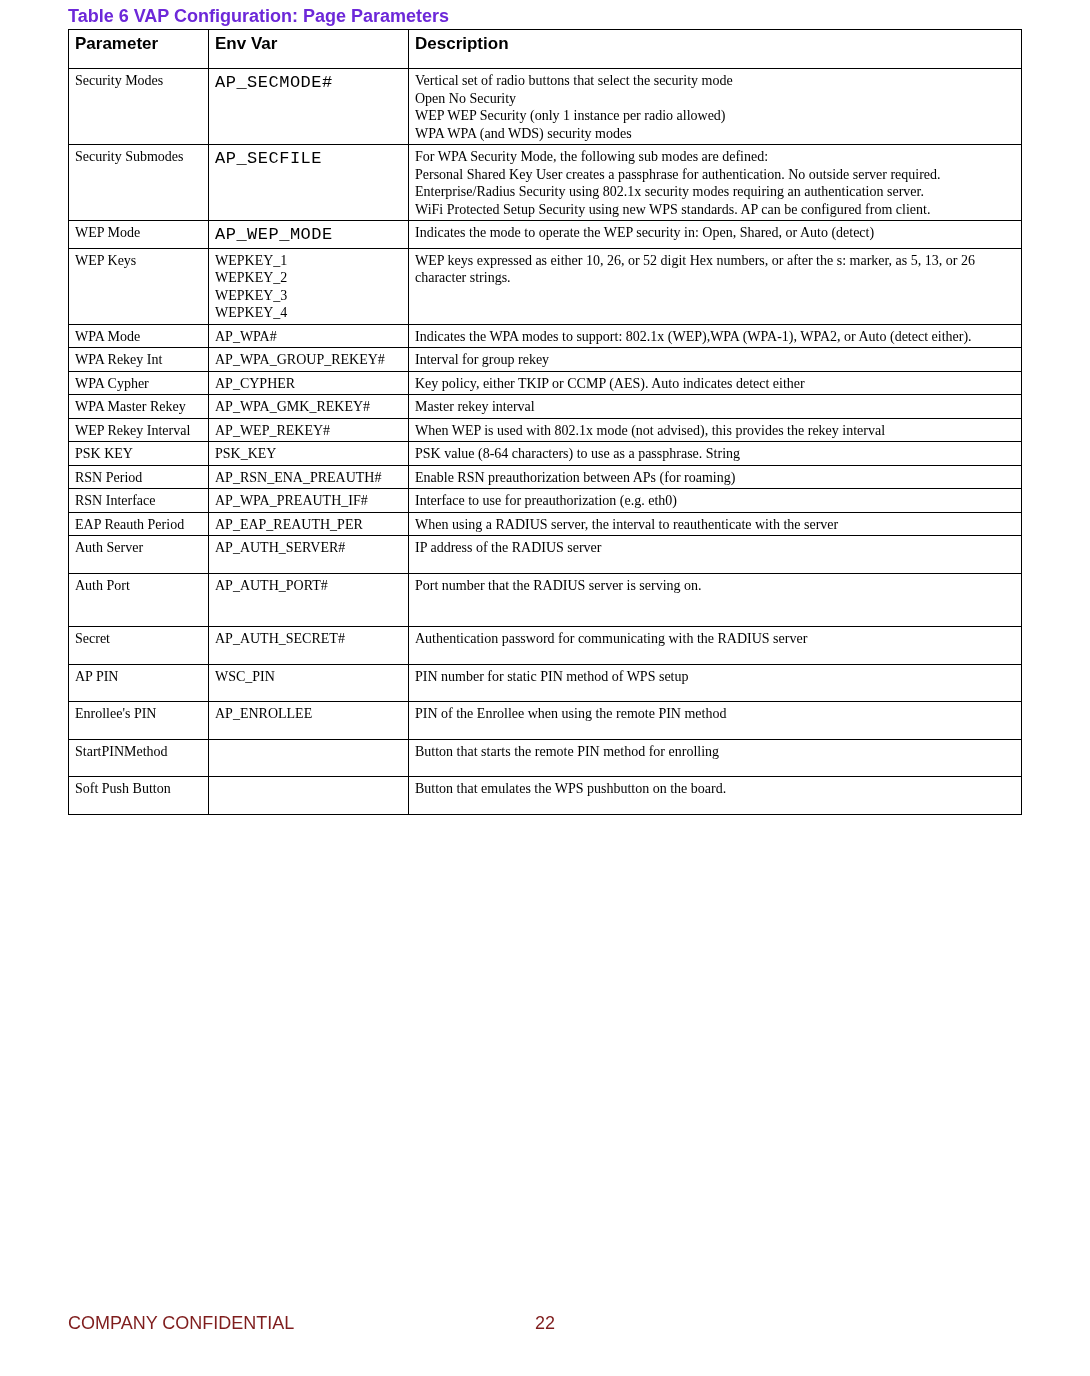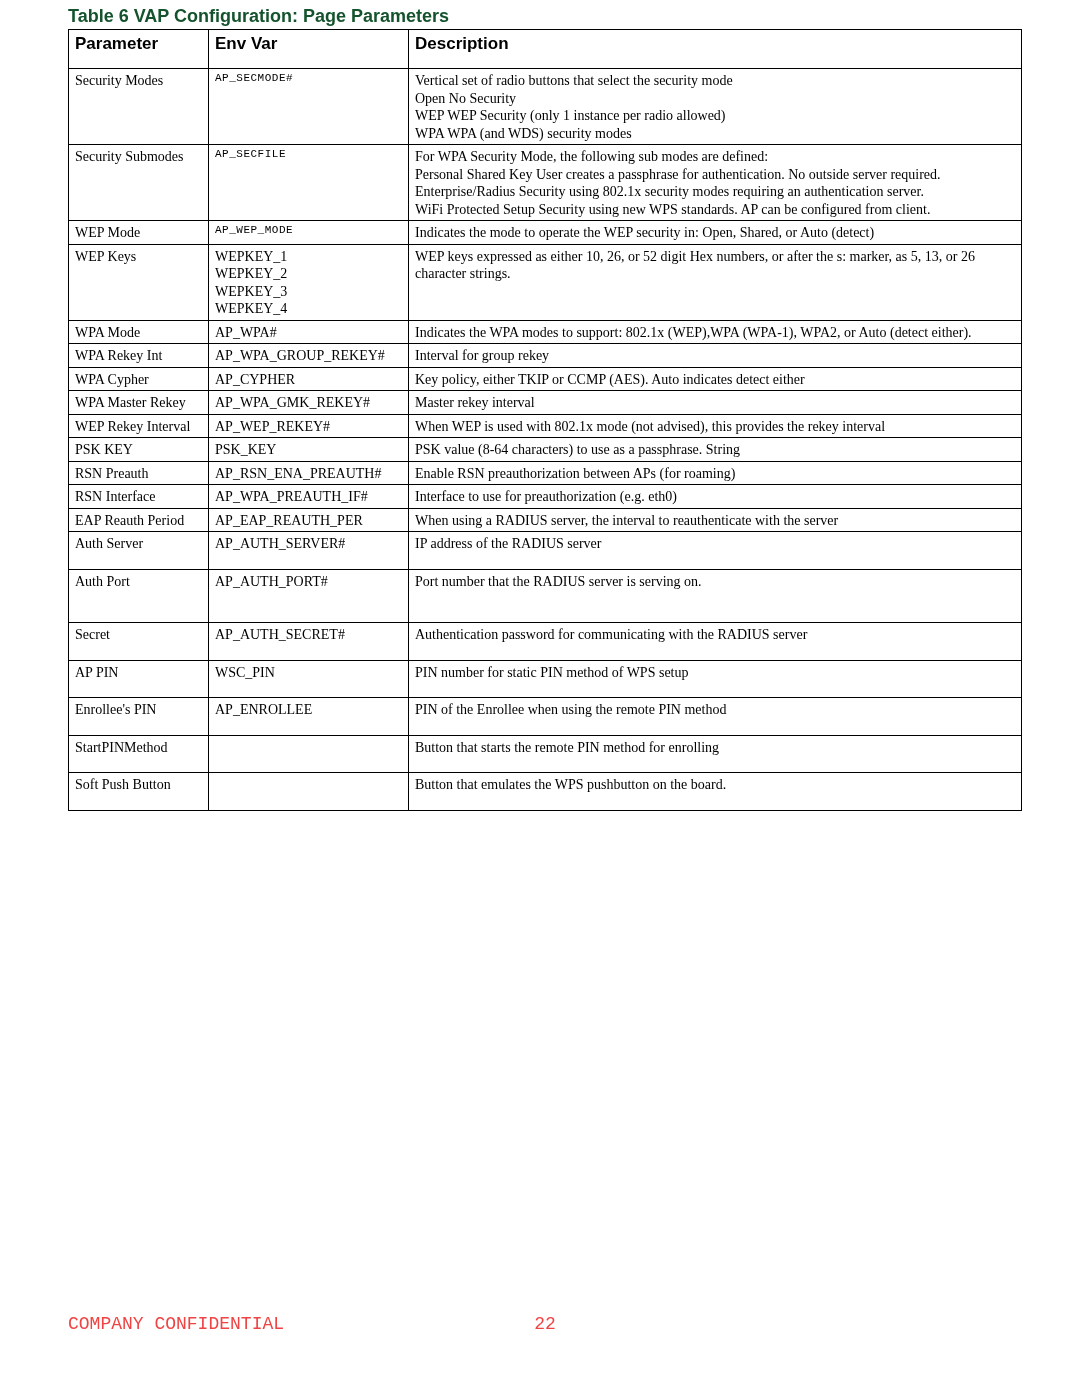--- a/index.html
+++ b/index.html
@@ -1,26 +1,26 @@
 <!DOCTYPE html>
 <html><head>
 <meta charset="utf-8">
 <style>
   html,body{margin:0;padding:0;background:#fff;color:#000;}
   body{font-family:"Times New Roman",Times,serif;font-size:14px;width:1090px;height:1376px;position:relative;box-sizing:border-box;padding:0 68px;}
-  .title{font-family:Arial,Helvetica,sans-serif;font-weight:bold;font-size:18px;color:#14532d;margin:6px 0 2px 0;}
+  .title{font-family:Arial,Helvetica,sans-serif;font-weight:bold;font-size:18px;color:#6d28d9;margin:6px 0 2px 0;}
   table{border-collapse:collapse;width:100%;table-layout:fixed;}
   th,td{border:1px solid #000;padding:3px 6px 2px 6px;vertical-align:top;text-align:left;font-size:14px;line-height:1.25;}
   th{font-family:Arial,Helvetica,sans-serif;font-weight:bold;font-size:17px;padding-bottom:14px;}
   col.param{width:140px;}
   col.envvar{width:200px;}
   col.desc{width:auto;}
-  .mono{font-family:"Courier New",Courier,monospace;font-size:11px;letter-spacing:0.5px;}
+  .mono{font-family:"Courier New",Courier,monospace;font-size:17px;letter-spacing:0.5px;}
   .wrap{white-space:pre-line;}
-  .footer{position:absolute;bottom:42px;left:68px;right:68px;display:flex;justify-content:flex-start;font-family:Liberation Mono, monospace;font-size:18px;color:#ef4444;}
+  .footer{position:absolute;bottom:42px;left:68px;right:68px;display:flex;justify-content:flex-start;font-family:Liberation Sans, sans-serif;font-size:18px;color:#7f1d1d;}
   .footer .page{position:absolute;left:50%;transform:translateX(-50%);}
 </style>
 </head>
 <body>
 
 <div class="title">Table 6 VAP Configuration: Page Parameters</div>
 
 <table>
   <colgroup>
       <col class="param">
@@ -88,21 +88,21 @@
         <td>WEP Rekey Interval</td>
         <td class="wrap">AP_WEP_REKEY#</td>
         <td class="wrap">When WEP is used with 802.1x mode (not advised), this provides the rekey interval</td>
       </tr>
       <tr>
         <td>PSK KEY</td>
         <td class="wrap">PSK_KEY</td>
         <td class="wrap">PSK value (8-64 characters) to use as a passphrase. String</td>
       </tr>
       <tr>
-        <td>RSN Preauth</td>
+        <td>RSN Period</td>
         <td class="wrap">AP_RSN_ENA_PREAUTH#</td>
         <td class="wrap">Enable RSN preauthorization between APs (for roaming)</td>
       </tr>
       <tr>
         <td>RSN Interface</td>
         <td class="wrap">AP_WPA_PREAUTH_IF#</td>
         <td class="wrap">Interface to use for preauthorization (e.g. eth0)</td>
       </tr>
       <tr>
         <td>EAP Reauth Period</td>

